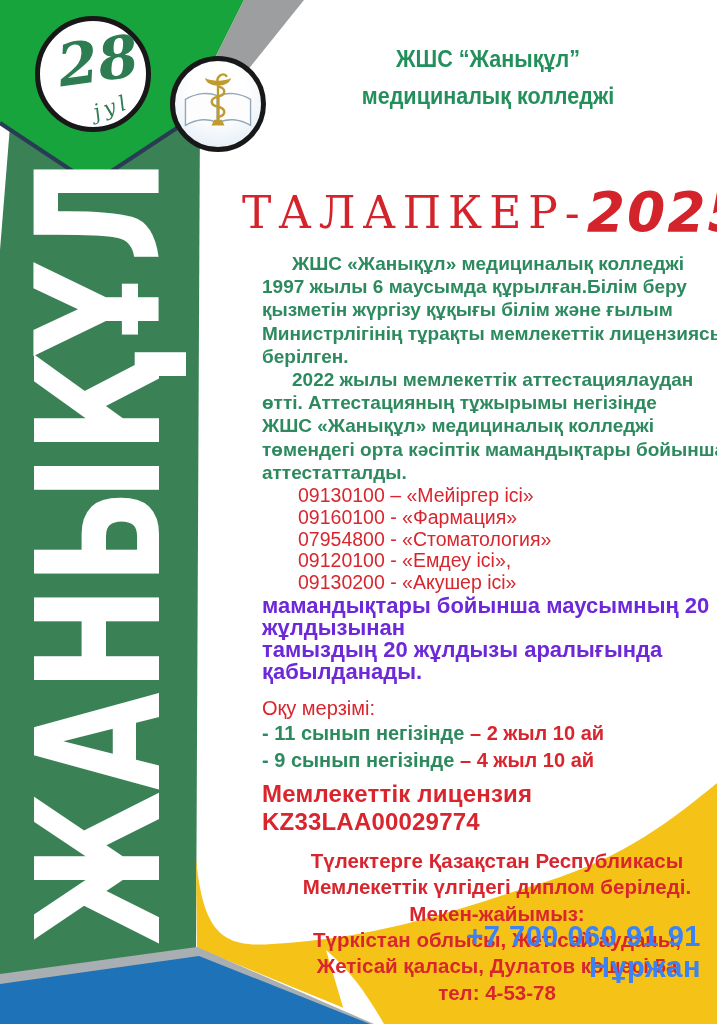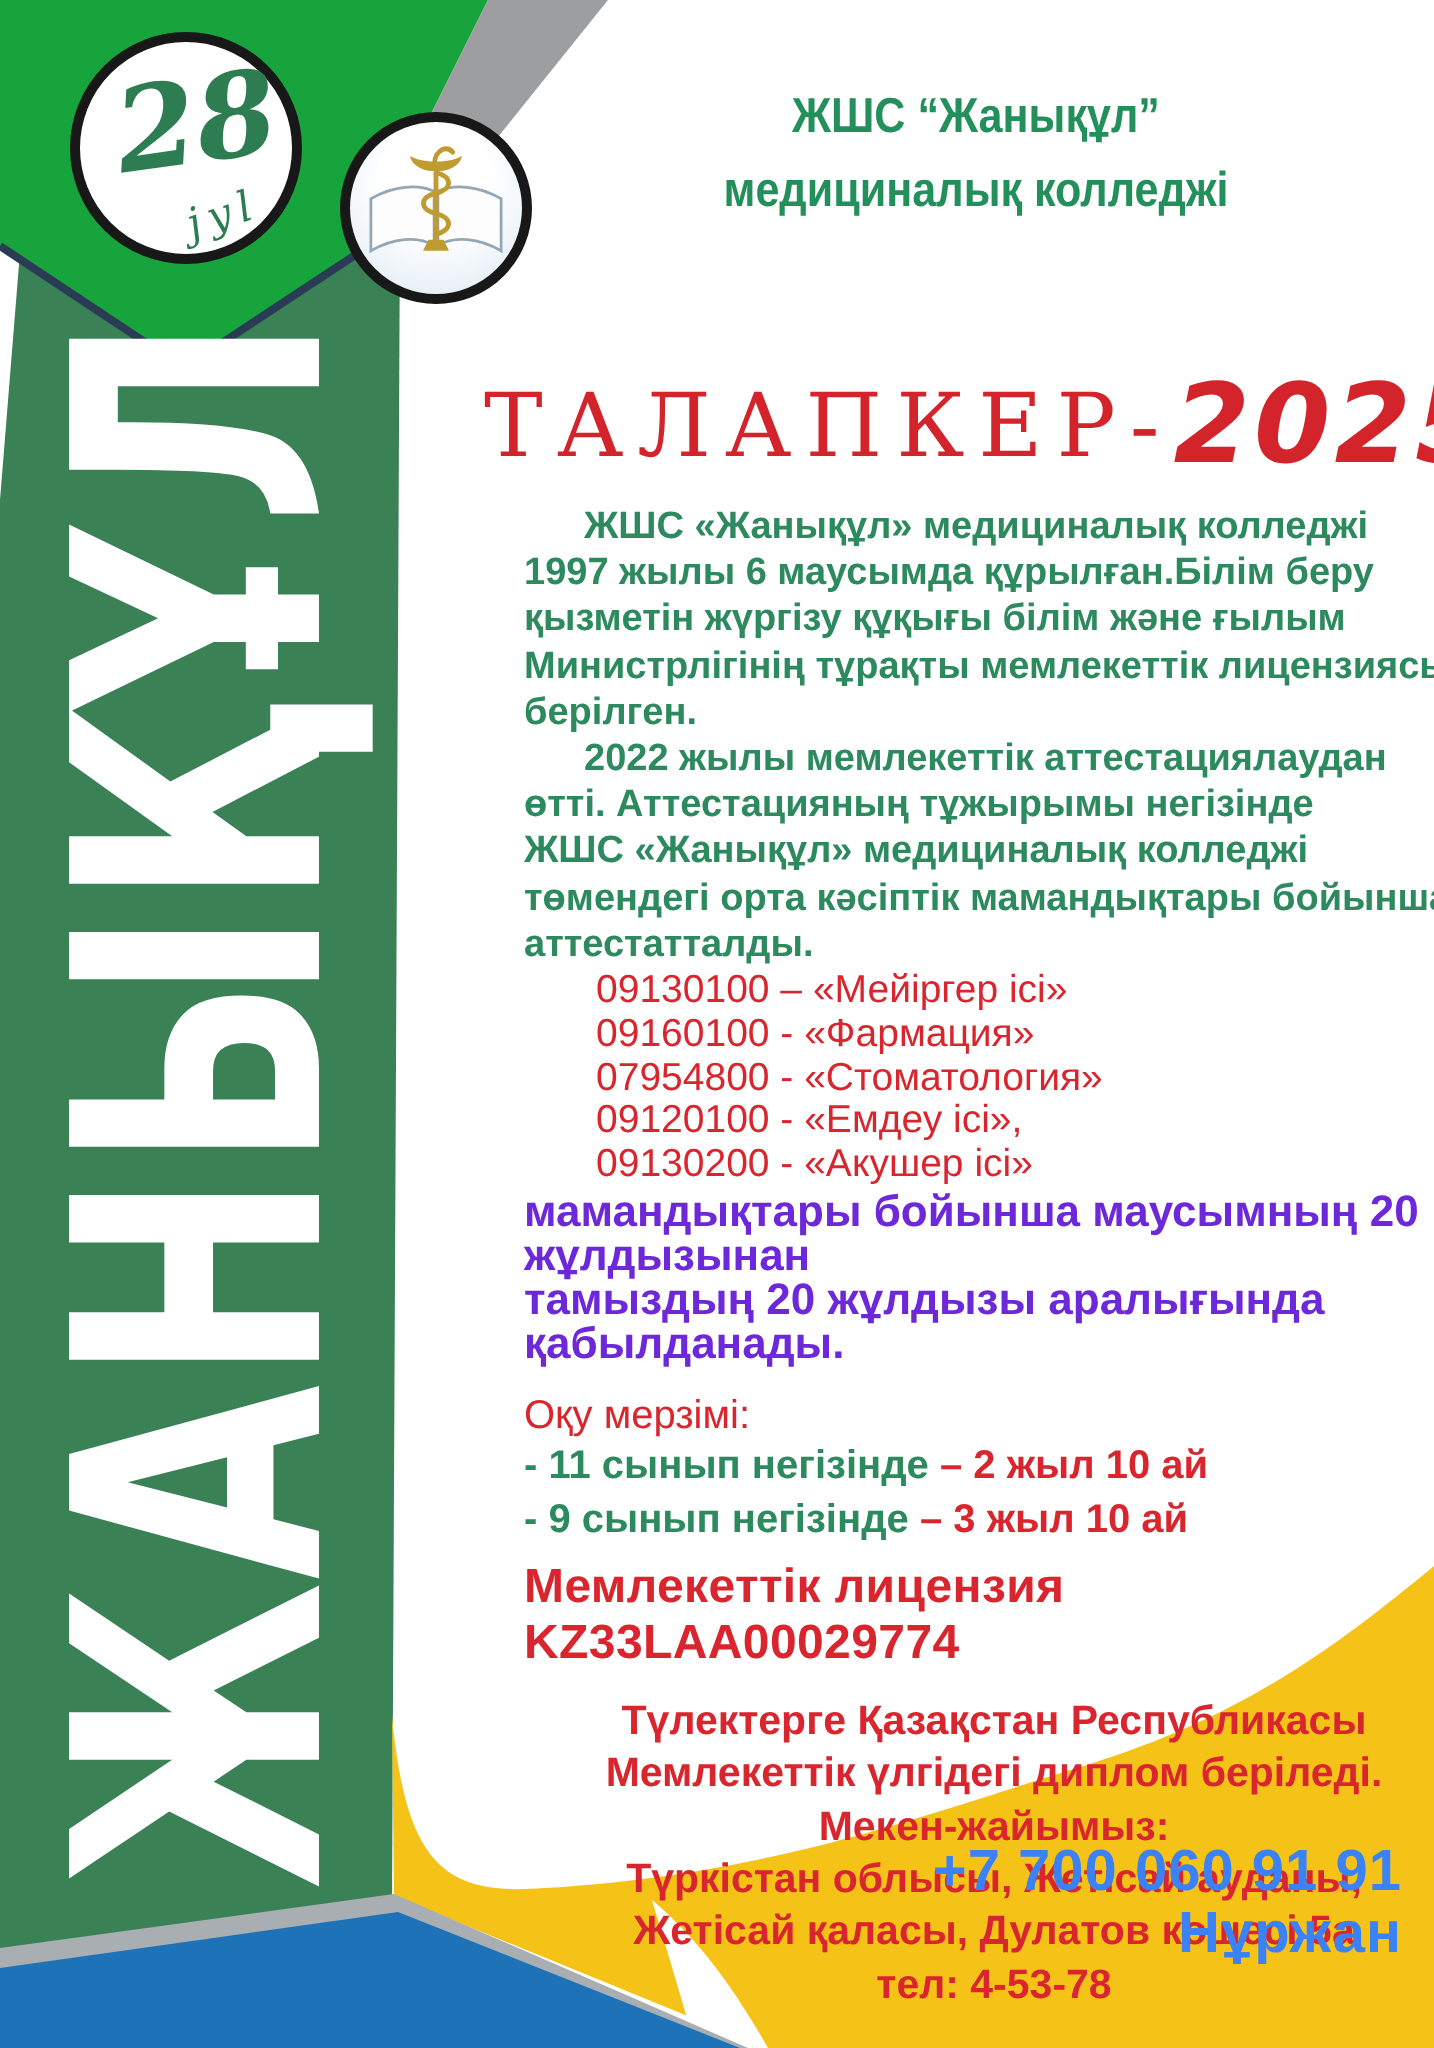--- a/index.html
+++ b/index.html
@@ -163,21 +163,21 @@
       <li>09130200 - «Акушер ісі»</li>
     </ul>
     <p class="admission pre">мамандықтары бойынша маусымның 20 жұлдызынан
 тамыздың 20 жұлдызы аралығында қабылданады.</p>
 
     <p class="study-heading">Оқу мерзімі:</p>
     <div class="study-row">
       <span class="g">- 11 сынып негізінде </span><span class="r">– 2 жыл 10 ай</span>
     </div>
     <div class="study-row">
-      <span class="g">- 9 сынып негізінде </span><span class="r">– 3 жыл 10 ай</span>
+      <span class="g">- 9 сынып негізінде </span><span class="r">– 4 жыл 10 ай</span>
     </div>
 
     <p class="license">Мемлекеттік лицензия KZ33LAA00029774</p>
     <p class="info pre">Түлектерге Қазақстан Республикасы
 Мемлекеттік үлгідегі диплом беріледі.
 Мекен-жайымыз:
 Түркістан облысы, Жетісай ауданы,
 Жетісай қаласы, Дулатов көшесі 5а
 тел: 4-53-78</p>
   </div>

